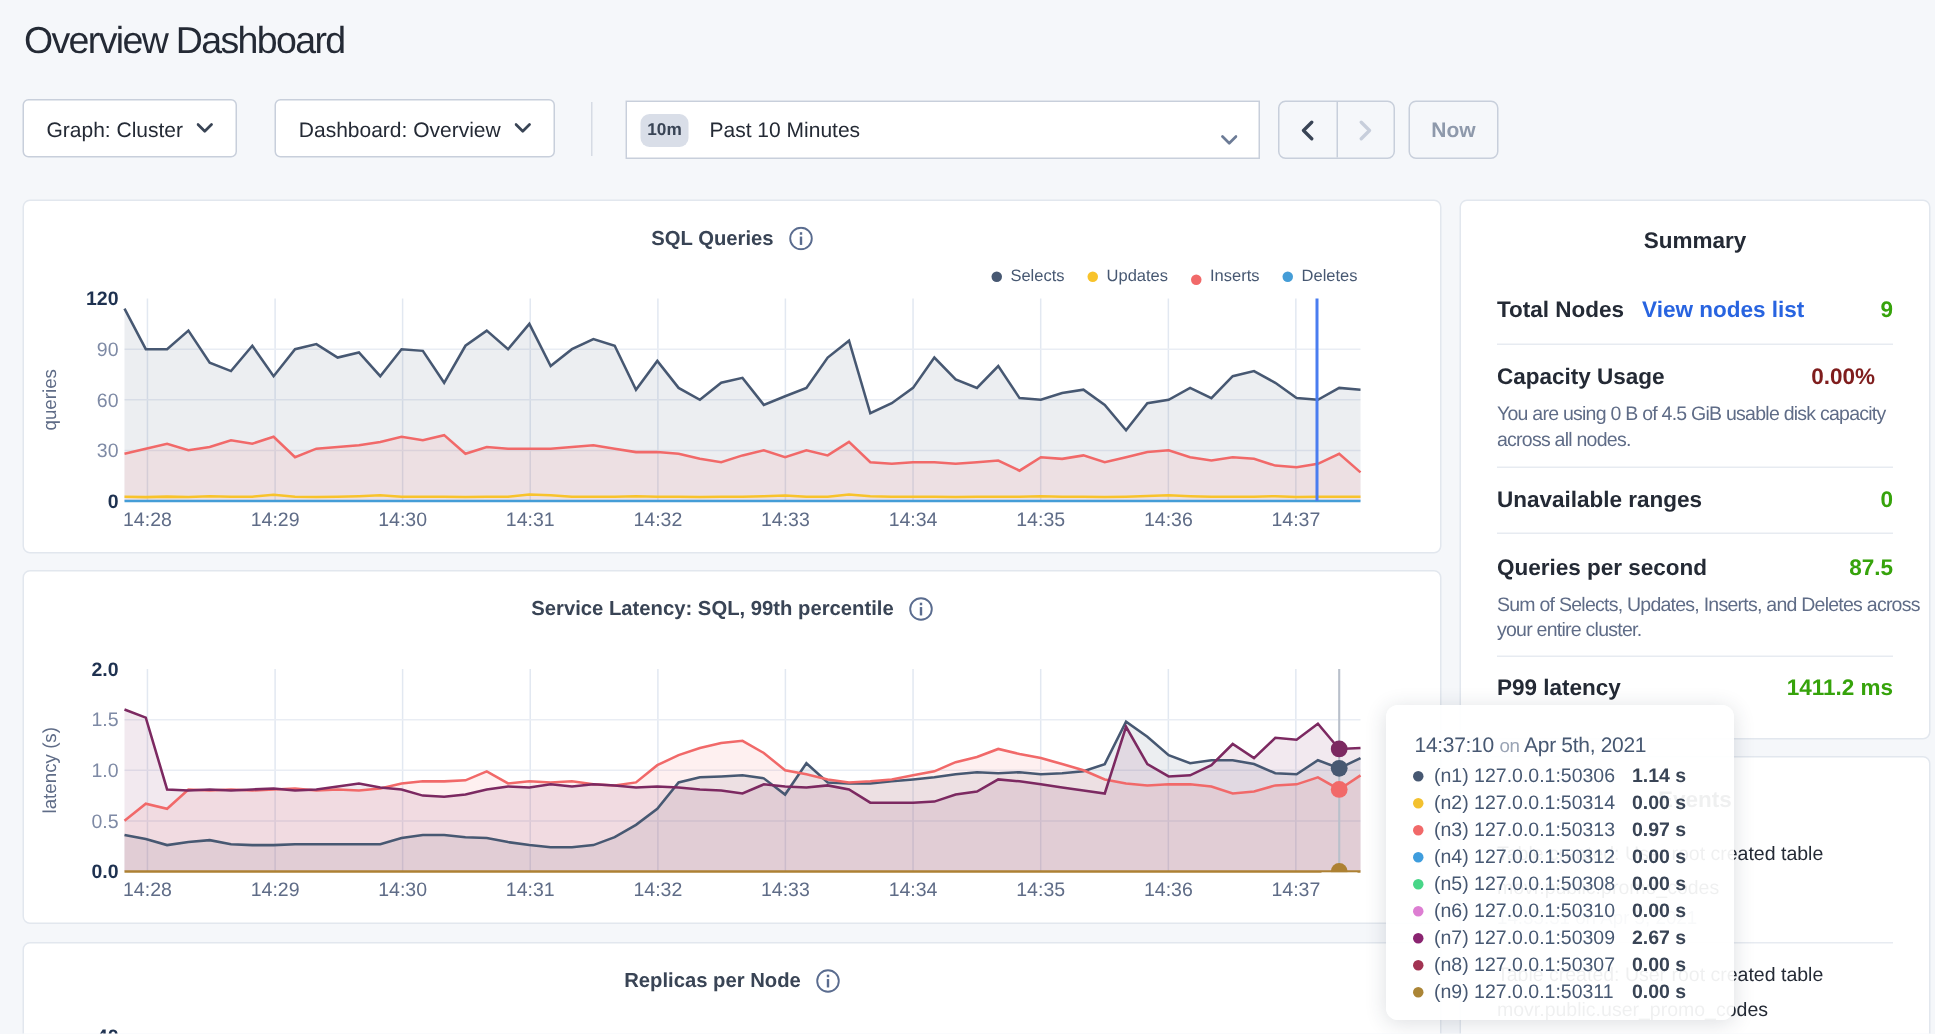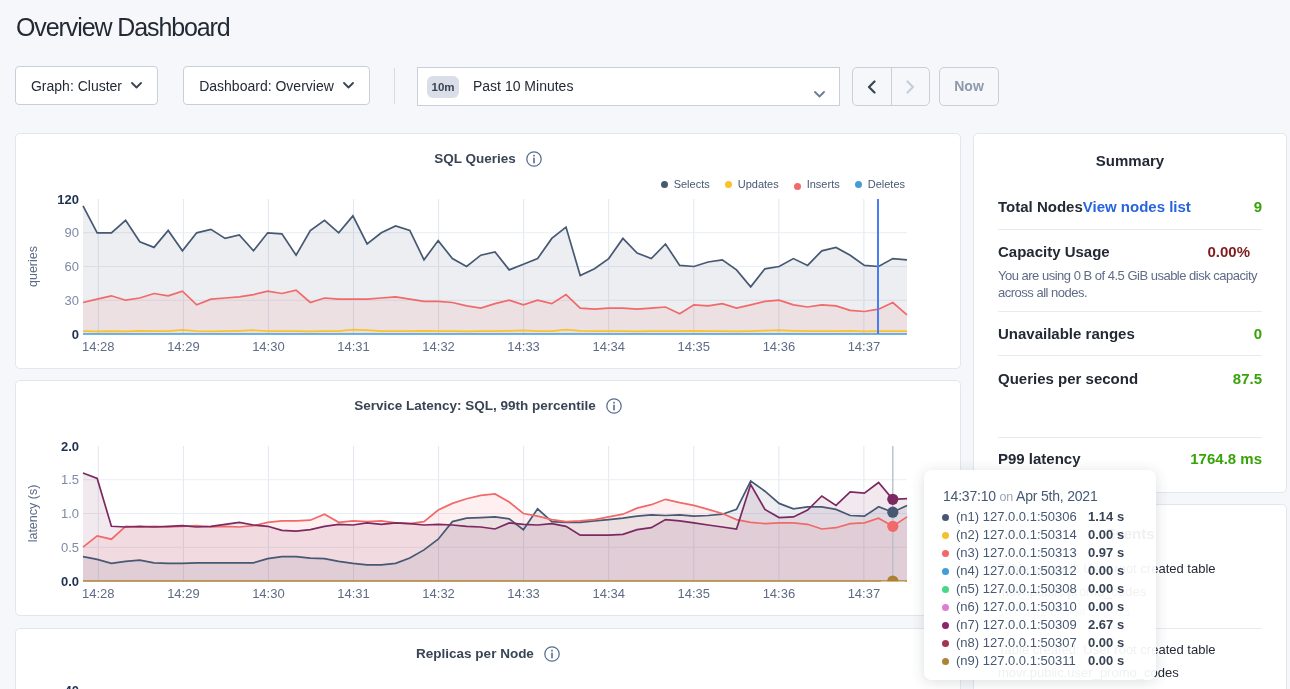--- a/index.html
+++ b/index.html
@@ -166,30 +166,31 @@
         <rect x="7.2" y="6.7" width="1.6" height="5.6" fill="#5a6c8f"></rect>
         <rect x="7.2" y="3.8" width="1.6" height="1.7" fill="#5a6c8f"></rect>
       </svg></div>
   <svg width="946" height="80" style="position:absolute;left:0;top:0">
       <text x="63" y="66" text-anchor="end" font-size="13" fill="#1e3150" font-weight="bold">40</text>
     </svg>
 </div>
 
 <div class="panel" style="left:973px;top:133px;width:314px;height:360px">
   <div style="position:absolute;left:0;top:18px;width:100%;text-align:center;font-size:15px;font-weight:bold;color:#242a35">Summary</div>
-  <div style="position:absolute;left:24px;right:24px;top:63px;height:20px;font-size:15px;font-weight:bold;color:#242a35;line-height:20px">Total Nodes<span style="color:#2864e0;margin-left:0">View nodes list</span><span style="position:absolute;right:0;color:#36a30b">9</span></div>
+  <div style="position:absolute;left:24px;right:24px;top:63px;height:20px;font-size:15px;font-weight:bold;color:#242a35;line-height:20px">Total Nodes<span style="color:#2864e0;margin-left:12px">View nodes list</span><span style="position:absolute;right:0;color:#36a30b">9</span></div>
   <div style="position:absolute;left:24px;right:24px;top:95px;height:1px;background:#e7ebf1"></div>
   <div style="position:absolute;left:24px;right:24px;top:108px;height:20px;font-size:15px;font-weight:bold;color:#242a35;line-height:20px">Capacity Usage<span style="position:absolute;right:12px;color:#7f1d1d">0.00%</span></div>
   <div style="position:absolute;left:24px;right:24px;top:133px;font-size:13px;letter-spacing:-0.5px;line-height:17px;color:#5f6c87;white-space:nowrap">You are using 0 B of 4.5 GiB usable disk capacity<br>across all nodes.</div>
   <div style="position:absolute;left:24px;right:24px;top:177px;height:1px;background:#e7ebf1"></div>
   <div style="position:absolute;left:24px;right:24px;top:190px;height:20px;font-size:15px;font-weight:bold;color:#242a35;line-height:20px">Unavailable ranges<span style="position:absolute;right:0;color:#36a30b">0</span></div>
   <div style="position:absolute;left:24px;right:24px;top:221px;height:1px;background:#e7ebf1"></div>
   <div style="position:absolute;left:24px;right:24px;top:235px;height:20px;font-size:15px;font-weight:bold;color:#242a35;line-height:20px">Queries per second<span style="position:absolute;right:0;color:#36a30b">87.5</span></div>
+  <div style="position:absolute;left:24px;right:24px;top:260px;font-size:13px;letter-spacing:-0.5px;line-height:17px;color:#5f6c87;white-space:nowrap">Sum of Selects, Updates, Inserts, and Deletes across<br>your entire cluster.</div>
   <div style="position:absolute;left:24px;right:24px;top:303px;height:1px;background:#e7ebf1"></div>
-  <div style="position:absolute;left:24px;right:24px;top:315px;height:20px;font-size:15px;font-weight:bold;color:#242a35;line-height:20px">P99 latency<span style="position:absolute;right:0;color:#36a30b">1764.8 ms</span></div>
+  <div style="position:absolute;left:24px;right:24px;top:315px;height:20px;font-size:15px;font-weight:bold;color:#242a35;line-height:20px">P99 latency<span style="position:absolute;right:0;color:#36a30b">1411.2 ms</span></div>
 </div>
 
 <div class="panel" style="left:973px;top:504px;width:314px;height:230px">
   <div style="position:absolute;left:0;top:20px;width:100%;text-align:center;font-size:15px;font-weight:bold;color:#242a35">Events</div>
   <div style="position:absolute;left:24px;right:10px;top:52px;font-size:13px;line-height:23px;color:#242a35;white-space:nowrap">Table created: User root created table<br>movr.public.promo_codes</div>
   <div style="position:absolute;left:24px;top:100px;font-size:12.5px;color:#9aa4b5">14:35:31 on Apr 5, 2021</div>
   <div style="position:absolute;left:24px;right:24px;top:123px;height:1px;background:#e7ebf1"></div>
   <div style="position:absolute;left:24px;right:10px;top:133px;font-size:13px;line-height:23px;color:#242a35;white-space:nowrap">Table created: User root created table<br>movr.public.user_promo_codes</div>
   <div style="position:absolute;left:24px;top:182px;font-size:12.5px;color:#9aa4b5">14:35:30 on Apr 5, 2021</div>
 </div>

